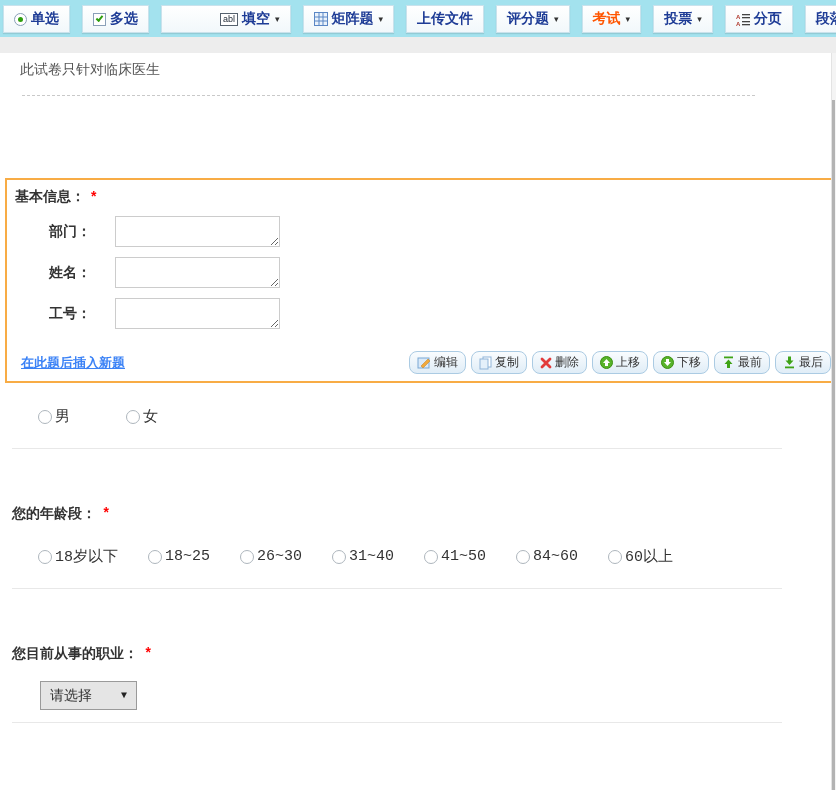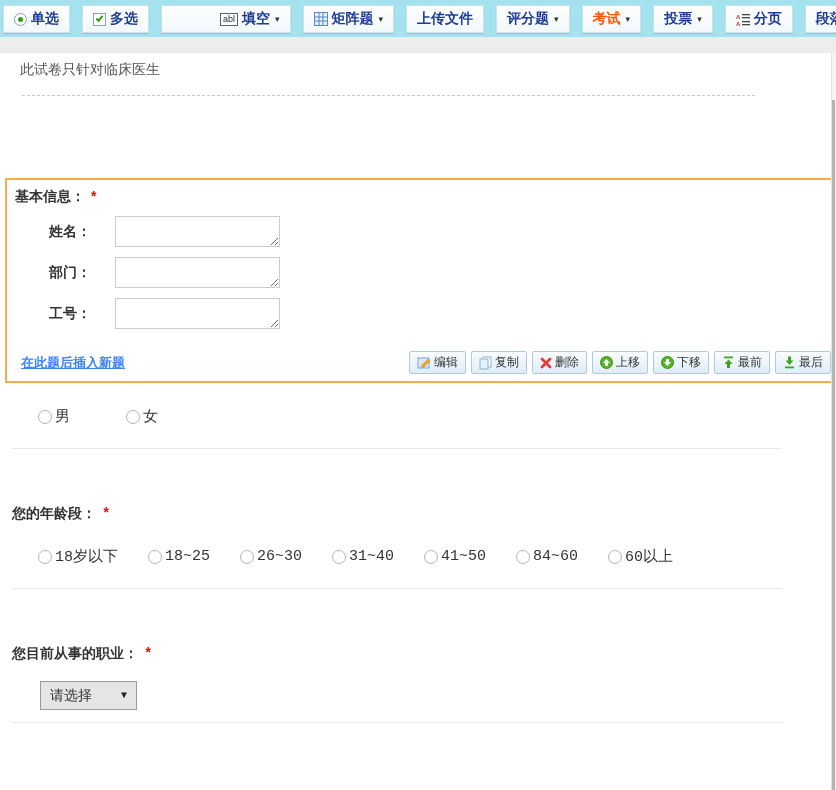--- a/index.html
+++ b/index.html
@@ -61,21 +61,21 @@
   .field-row .f-label { width:66px; padding-top:7px; font-size:14px; font-weight:bold; color:#333; }
   .field-row textarea {
     width:165px; height:31px; border:1px solid #ccc; resize:both;
     font-family:inherit; font-size:13px; padding:3px; background:#fff;
   }
   .action-row { display:flex; justify-content:space-between; align-items:center; margin-top:22px; }
   .insert-link { font-size:13px; font-weight:bold; color:#3b82f6; text-decoration:underline; margin-left:6px; }
   .abtns { display:flex; gap:5px; }
   .abtn {
     height:23px; display:inline-flex; align-items:center; gap:3px; padding:0 7px;
-    background:linear-gradient(#f9fcfe,#e0edf7); border:1px solid #abcbe3; border-radius:2px;
+    background:linear-gradient(#f9fcfe,#e0edf7); border:1px solid #abcbe3; border-radius:8px;
     font-family:Liberation Serif, serif; font-size:12px; color:#333; cursor:pointer; white-space:nowrap;
   }
 
   
   .question { margin-left:12px; }
   .q-gender { margin-top:20px; }
   .options-row { display:flex; align-items:center; margin:24px 0 0 26px; }
   .options-row.gender .option { margin-right:56px; }
   .options-row.age .option { margin-right:30px; }
   .option { display:inline-flex; align-items:center; cursor:pointer; }
@@ -162,25 +162,25 @@
 
   <div class="note">此试卷只针对临床医生</div>
   <div class="dashed-divider"></div>
 
   <div class="selected-box">
     <div class="q-title">
       <span>基本信息：</span><span class="req">*</span>
     </div>
 
     <div class="field-row">
+      <span class="f-label">部门：</span>
+      <textarea value="" style=""></textarea>
+    </div>
+    <div class="field-row">
       <span class="f-label">姓名：</span>
-      <textarea value="" style=""></textarea>
-    </div>
-    <div class="field-row">
-      <span class="f-label">部门：</span>
       <textarea value="" style=""></textarea>
     </div>
     <div class="field-row">
       <span class="f-label">工号：</span>
       <textarea value="" style=""></textarea>
     </div>
 
     <div class="action-row">
       <a class="insert-link" href="#">在此题后插入新题</a>
       <div class="abtns">

